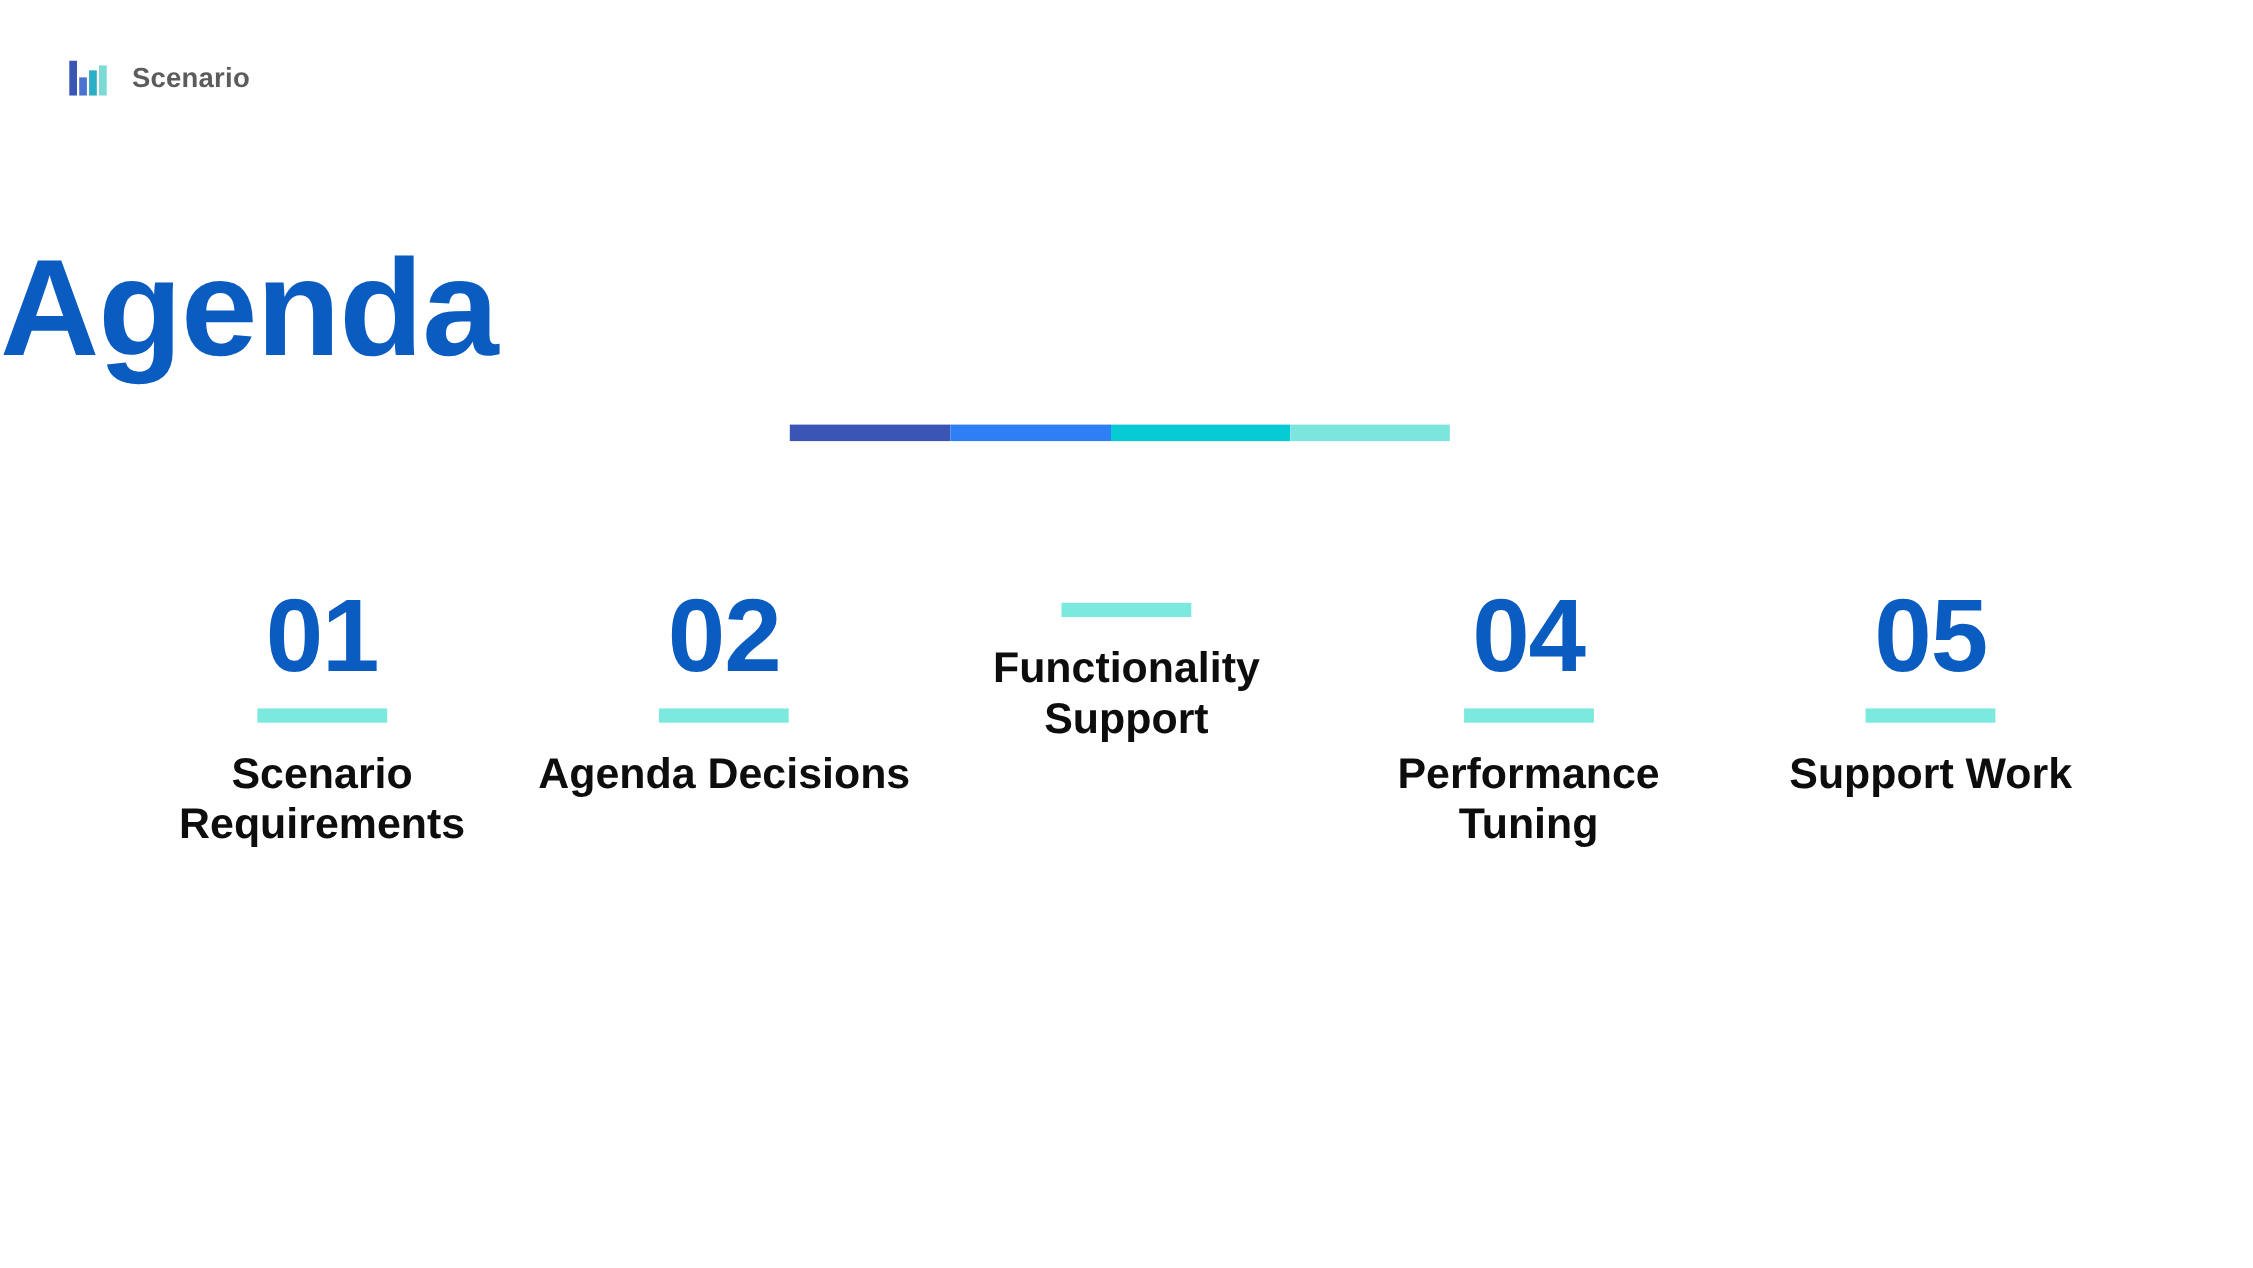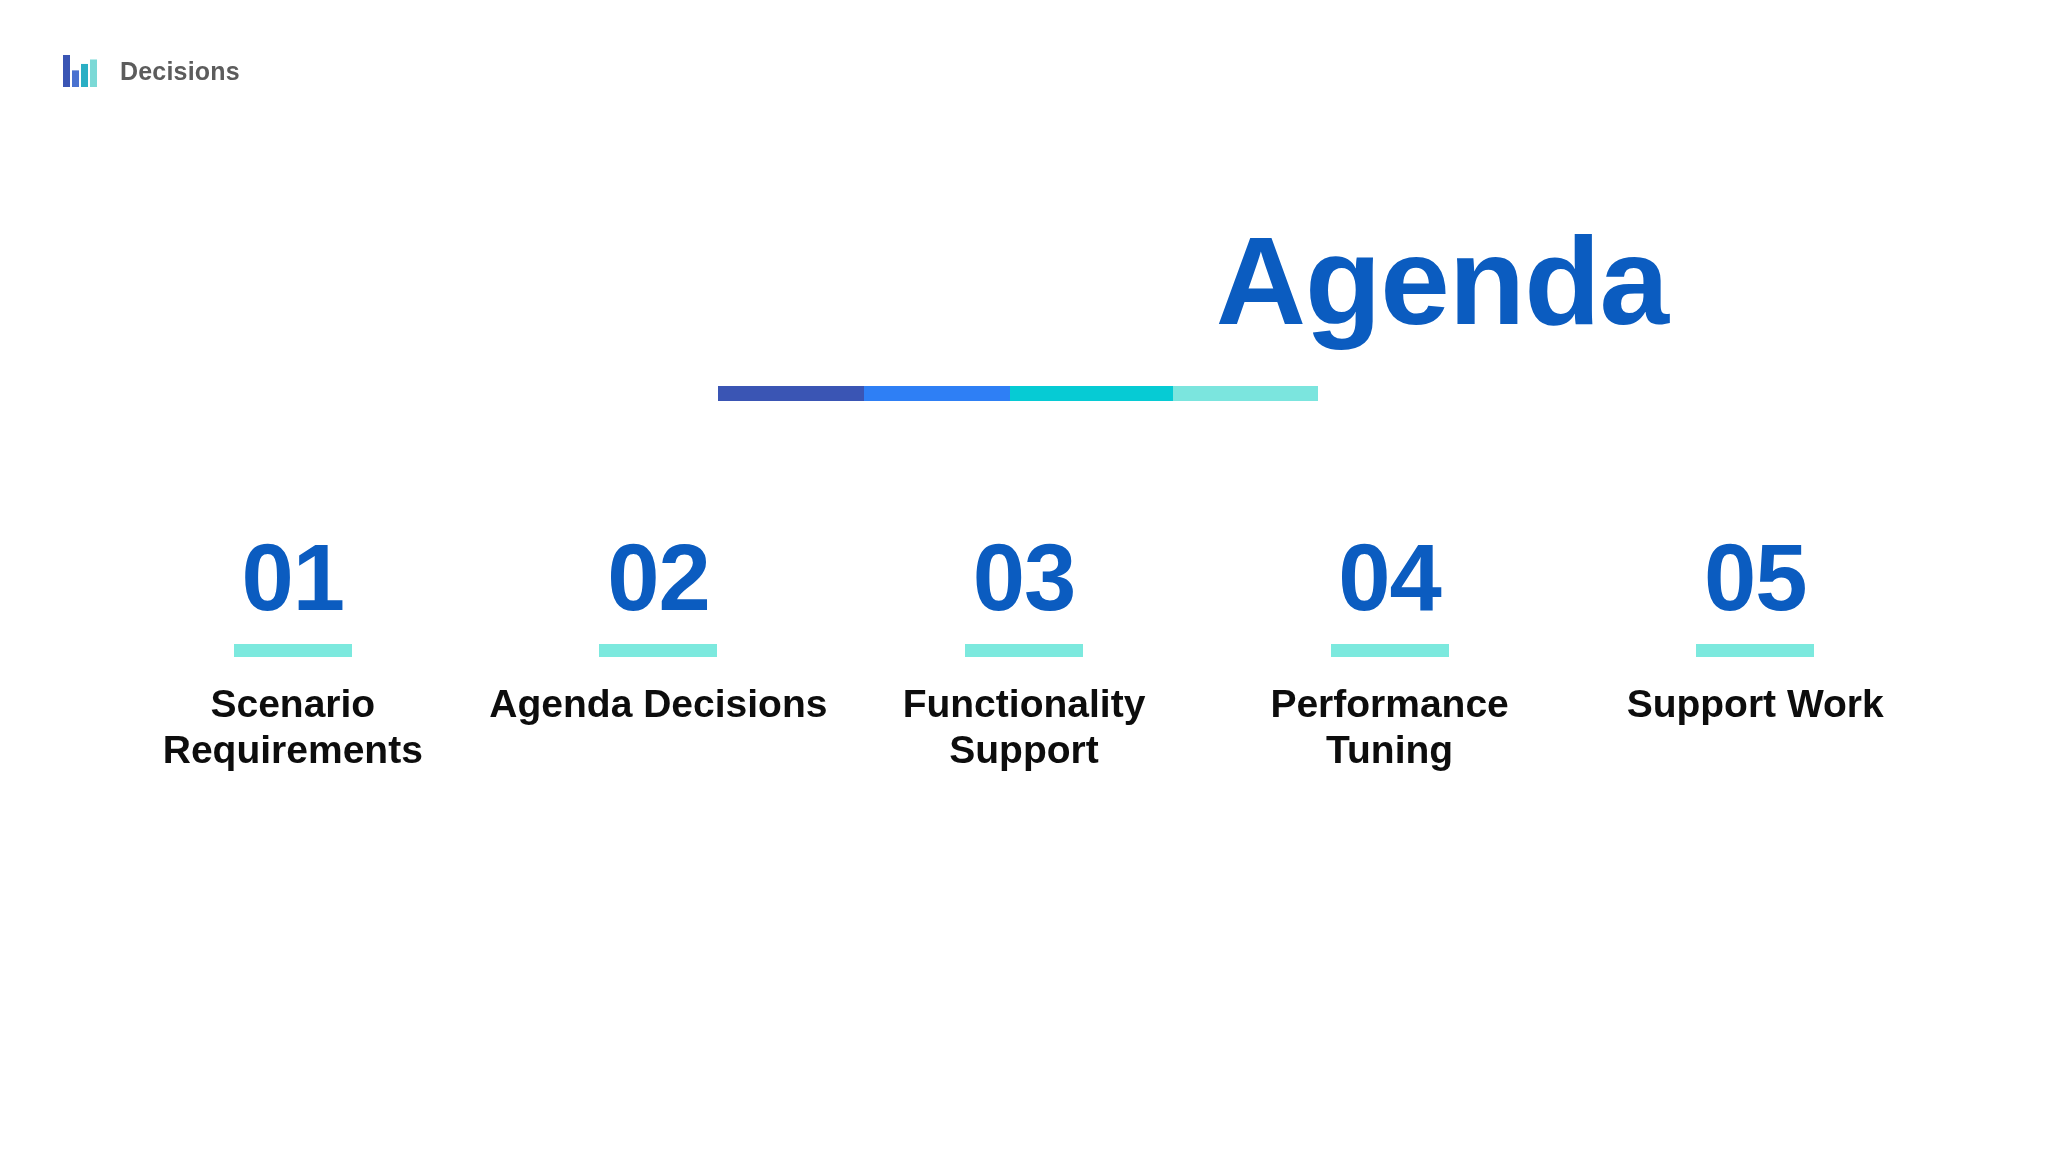--- a/index.html
+++ b/index.html
@@ -37,22 +37,21 @@
     letter-spacing: 0.2px;
     white-space: nowrap;
   }
 
   
   .title-block {
     position: absolute;
     left: 0;
     top: 218px;
     width: 1640px;
-    text-align: right;
-    padding-left: 28px;
+    text-align: left;
   }
   .title {
     font-size: 125px;
     font-weight: bold;
     color: #0b5cc0;
     line-height: 1.0;
     letter-spacing: -1px;
     margin: 0;
   }
 
@@ -114,21 +113,21 @@
 </head>
 <body style="background: rgb(255, 255, 255);">
 
 <div class="brand">
   <svg class="brand-mark" viewBox="0 0 36 32">
       <rect x="1" y="0.00" width="7" height="32.00" fill="#3a55b4"></rect>
       <rect x="10" y="15.36" width="7" height="16.64" fill="#4a72d0"></rect>
       <rect x="19" y="8.96" width="7" height="23.04" fill="#2aafc4"></rect>
       <rect x="28" y="4.48" width="7" height="27.52" fill="#7bd9d6"></rect>
     </svg>
-  <div class="brand-name" style="color: rgb(92, 92, 92);">Decisions</div>
+  <div class="brand-name" style="color: rgb(92, 92, 92);">Scenario</div>
 </div>
 
 <div class="title-block">
   <h1 class="title" style="color: rgb(11, 92, 192);">Agenda</h1>
 </div>
 
 <div class="title-rule">
   <span class="rule-seg-1" style="background: rgb(58, 85, 180);"></span>
   <span class="rule-seg-2" style="background: rgb(46, 127, 245);"></span>
   <span class="rule-seg-3" style="background: rgb(6, 203, 212);"></span>
@@ -143,21 +142,20 @@
     <div class="item-label" style="color: rgb(13, 13, 13);">Scenario Requirements</div>
   </div>
 
   <div class="item">
     <div class="item-number" style="color: rgb(11, 92, 192); text-align: right;">02</div>
     <div class="item-underline" style="background: rgb(124, 233, 222);"></div>
     <div class="item-label" style="color: rgb(13, 13, 13);">Agenda Decisions</div>
   </div>
 
   <div class="item">
-    <div class="item-number" style="color: rgb(11, 92, 192);">03</div>
     <div class="item-underline" style="background: rgb(124, 233, 222);"></div>
     <div class="item-label" style="color: rgb(13, 13, 13);">Functionality Support</div>
   </div>
 
   <div class="item">
     <div class="item-number" style="color: rgb(11, 92, 192);">04</div>
     <div class="item-underline" style="background: rgb(124, 233, 222);"></div>
     <div class="item-label" style="color: rgb(13, 13, 13);">Performance Tuning</div>
   </div>
 

